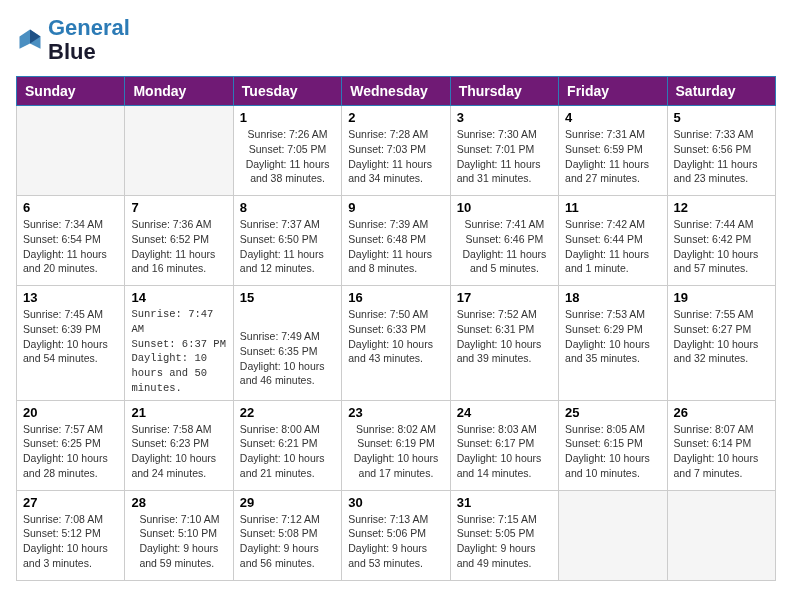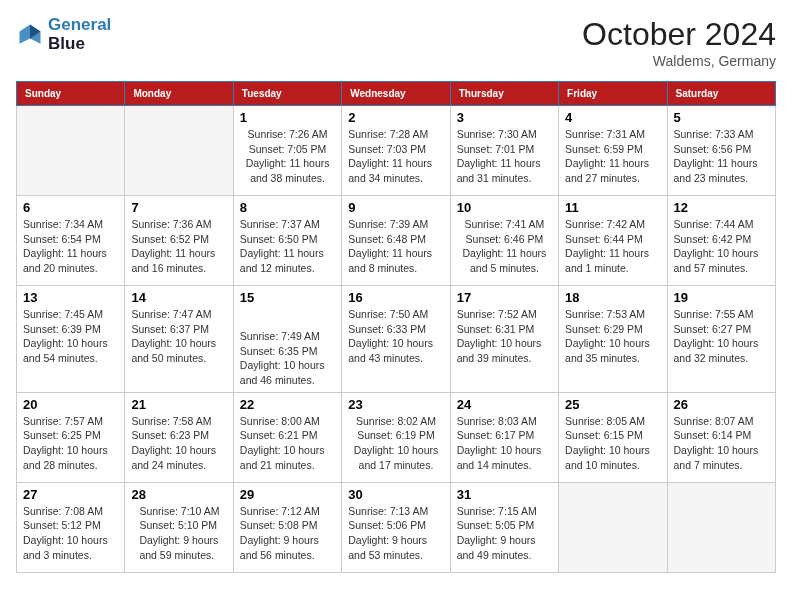--- a/index.html
+++ b/index.html
@@ -36,25 +36,25 @@
     .location {
       font-size: 14px;
       color: #555;
     }
     .calendar {
       width: 100%;
       border-collapse: collapse;
       font-size: 11px;
     }
     .calendar th {
-      background: #b91c1c;
+      background: #701a75;
       color: #fff;
       text-align: left;
       padding: 6px 8px;
-      font-size: 10px;
+      font-size: 14px;
       font-weight: bold;
       border: 1px solid #2c7bb6;
     }
     .calendar td {
       border: 1px solid #ccc;
       vertical-align: top;
       padding: 4px 6px;
       width: 108px;
       min-height: 80px;
       height: 90px;
@@ -81,29 +81,25 @@
 </head>
 <body>
 
 <div class="header">
   <div class="logo">
     <svg class="logo-icon" viewBox="0 0 32 32" xmlns="http://www.w3.org/2000/svg">
       <polygon points="16,4 28,12 28,26 16,20 4,26 4,12" fill="#2c7bb6" opacity="0.85"></polygon>
       <polygon points="16,4 28,12 16,20" fill="#1a4a80" opacity="0.9"></polygon>
     </svg>
     <div>
-      <div style="font-size:17px;font-weight:bold;color:#1a1a2e;line-height:1.1;">
+      <div style="font-size:22px;font-weight:bold;color:#1a1a2e;line-height:1.1;">
         <span style="color:#2c7bb6;">General</span><br>
         <span>Blue</span>
       </div>
     </div>
-  </div>
-  <div class="title-block">
-    <div class="month-title">October 2024</div>
-    <div class="location">Waldems, Germany</div>
   </div>
 </div>
 
 <table class="calendar" id="cal-table">
   <thead>
     <tr id="header-row">
         <th>Sunday</th>
         <th>Monday</th>
         <th>Tuesday</th>
         <th>Wednesday</th>
@@ -193,21 +189,21 @@
       </tr>
       <tr class="week-row">
         <td>
           <span class="day-number">13</span>
           <div class="day-info" style="white-space: pre-line;">Sunrise: 7:45 AM
 Sunset: 6:39 PM
 Daylight: 10 hours and 54 minutes.</div>
         </td>
         <td>
           <span class="day-number">14</span>
-          <div class="day-info" style="white-space: pre-line;">Sunrise: 7:47 AM
+          <div class="day-info" style="white-space: pre-line; font-family: Liberation Mono, monospace;">Sunrise: 7:47 AM
 Sunset: 6:37 PM
 Daylight: 10 hours and 50 minutes.</div>
         </td>
         <td>
           <span class="day-number">15</span>
           <div class="day-info" style="white-space: pre-line; margin-top: 24px;">Sunrise: 7:49 AM
 Sunset: 6:35 PM
 Daylight: 10 hours and 46 minutes.</div>
         </td>
         <td>

